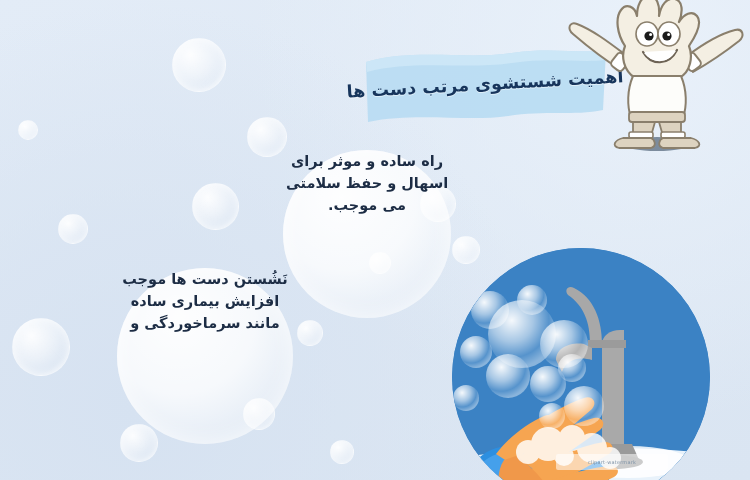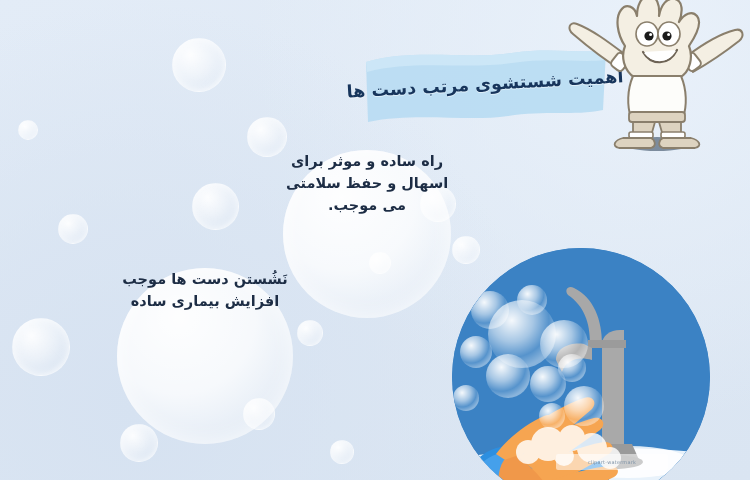--- a/index.html
+++ b/index.html
@@ -215,20 +215,21 @@
       <span class="ln">راه ساده و موثر برای</span>
       <span class="ln">اسهال و حفظ سلامتی</span>
       <span class="ln">می موجب.</span>
     </div>
   </div>
 
   <div class="text-bubble" id="bubble-risk">
     <div class="bubble-copy">
       <span class="ln">نَشُستن دست ها موجب</span>
       <span class="ln">افزایش بیماری ساده</span>
+      <span class="ln">مانند سرماخوردگی و</span>
     </div>
   </div>
 
   <div class="photo-circle">
     <svg viewBox="0 0 258 258" xmlns="http://www.w3.org/2000/svg" aria-hidden="true">
       <defs>
         <radialGradient id="bub" cx="35%" cy="30%" r="70%">
           <stop offset="0%" stop-color="#ffffff" stop-opacity="0.95"></stop>
           <stop offset="45%" stop-color="#ffffff" stop-opacity="0.55"></stop>
           <stop offset="78%" stop-color="#ffffff" stop-opacity="0.14"></stop>

